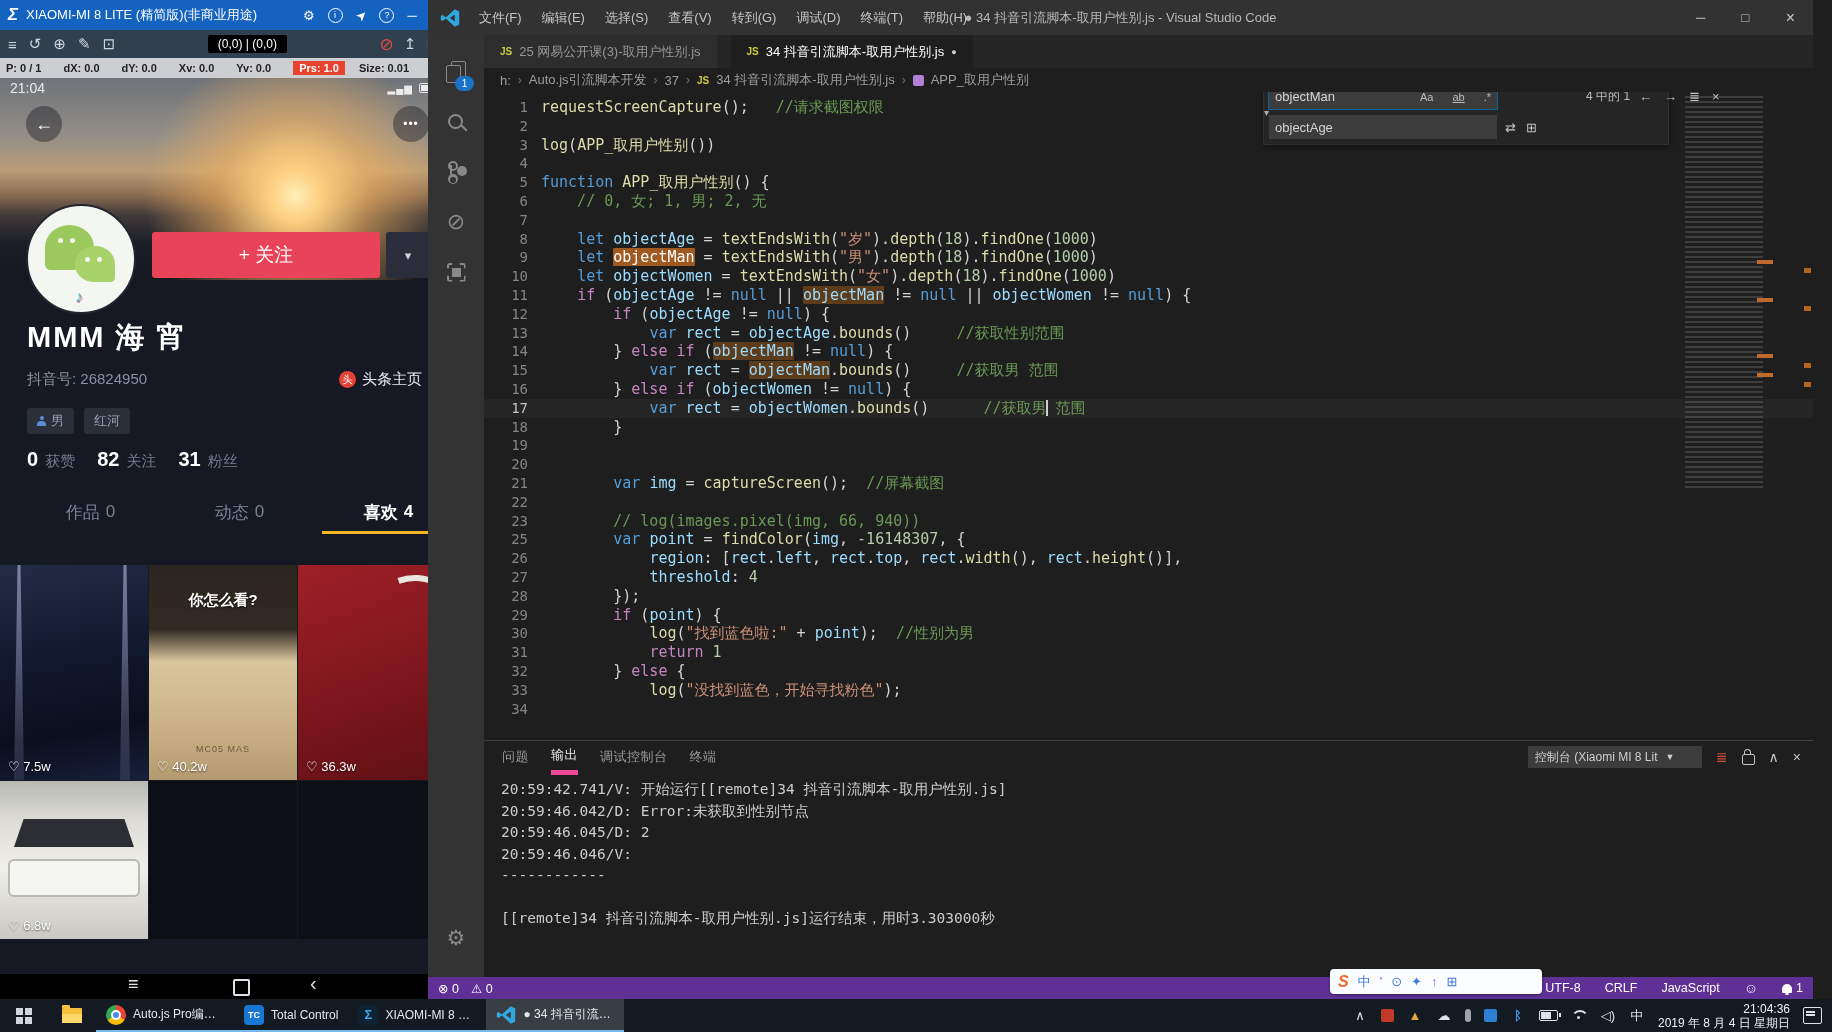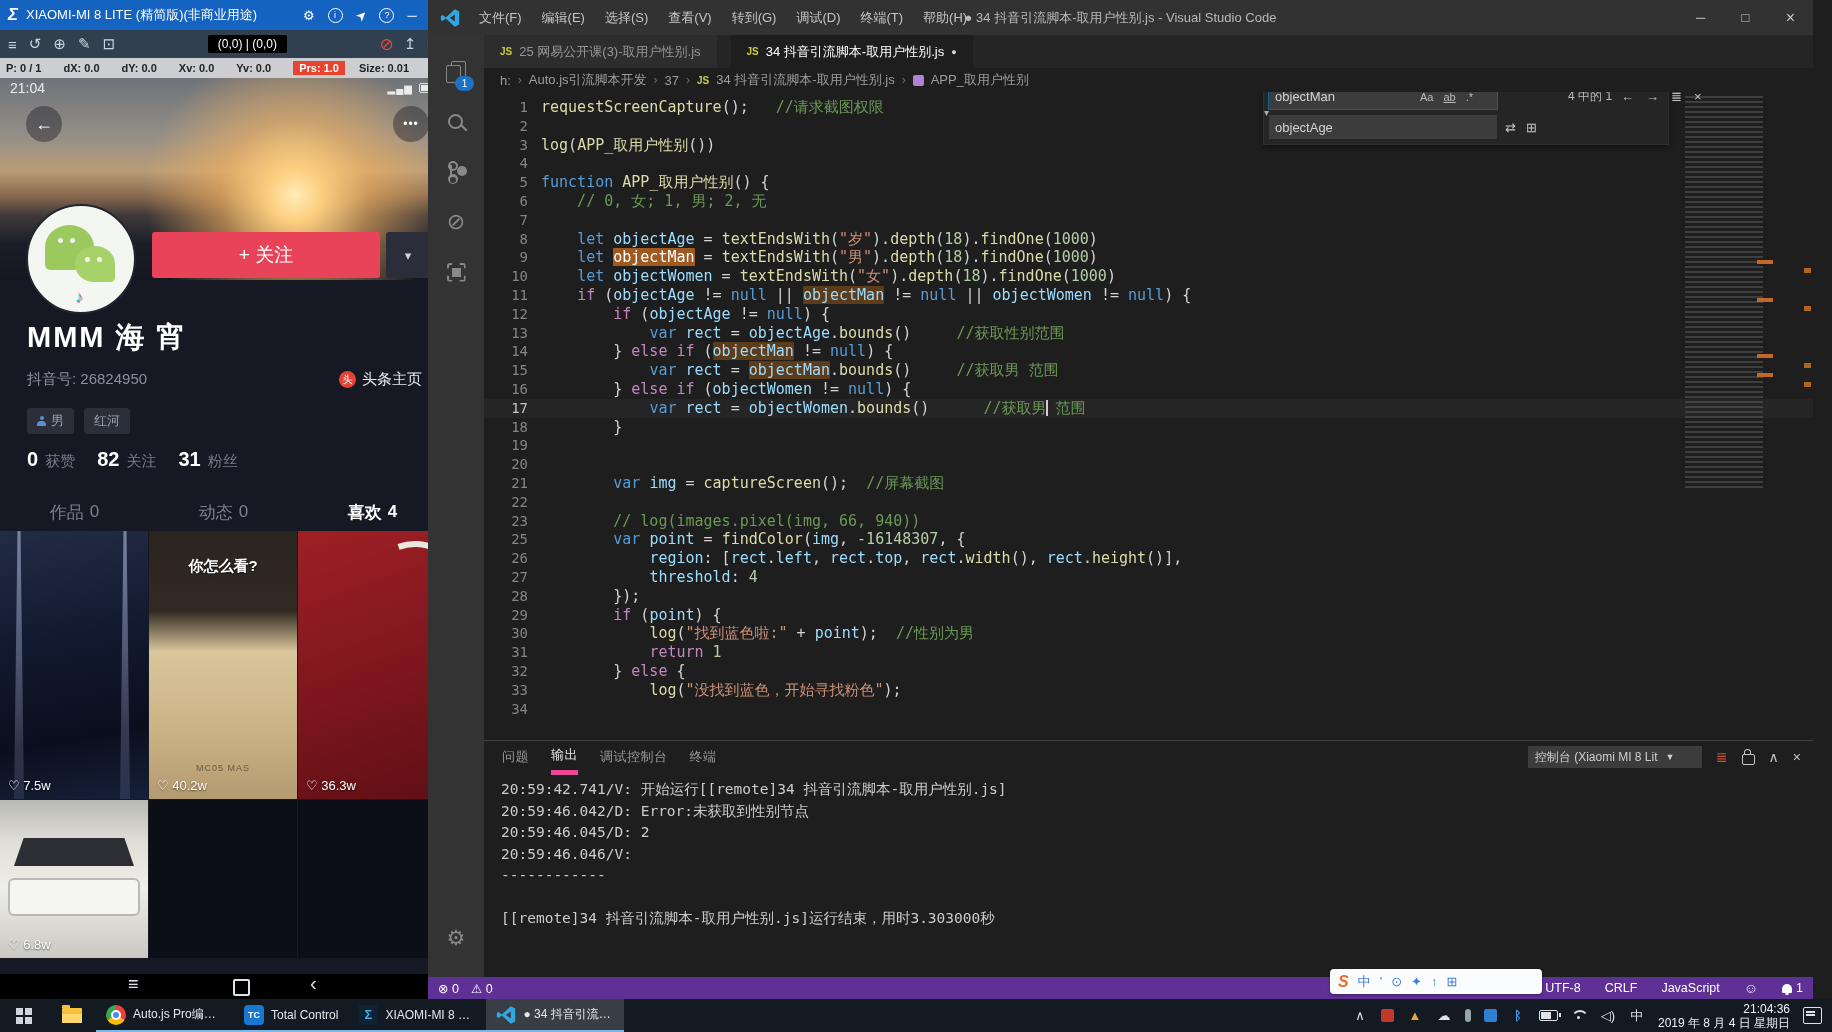--- a/index.html
+++ b/index.html
@@ -57,28 +57,28 @@
   .home-link .chev{color:#9aa0ad;font-size:15px;}
   .p-badges{position:absolute;left:27px;top:330px;display:flex;gap:10px;}
   .chip{background:#2b2f3a;border-radius:3px;padding:4px 10px;font-size:13px;color:#9aa1b1;display:flex;align-items:center;gap:5px;}
   .person{width:9px;height:10px;position:relative;display:inline-block;}
   .person::before{content:"";position:absolute;left:2.5px;top:0;width:4px;height:4px;border-radius:50%;background:#5a8fd6;}
   .person::after{content:"";position:absolute;left:0;top:4.5px;width:9px;height:5px;border-radius:4px 4px 0 0;background:#5a8fd6;}
   .p-stats{position:absolute;left:27px;top:370px;display:flex;gap:22px;align-items:baseline;}
   .p-stats .st{display:flex;gap:7px;align-items:baseline;}
   .p-stats .v{font-size:20px;font-weight:bold;color:#fff;}
   .p-stats .l{font-size:15px;color:#757c8c;}
-  .p-tabs{position:absolute;left:0;top:416px;width:100%;height:36px;display:flex;text-align:center;}
+  .p-tabs{position:absolute;left:16px;top:416px;width:100%;height:36px;display:flex;text-align:center;}
   .p-tab{flex:1;display:flex;align-items:center;justify-content:center;gap:6px;font-size:17px;color:#7c8292;position:relative;}
   .p-tab.active{color:#fff;font-weight:bold;}
   .p-tab.active::after{content:"";position:absolute;left:8px;right:8px;bottom:-4px;height:3px;background:#f2b824;}
   .grid{position:absolute;left:0;top:453px;width:100%;}
   .grow{display:flex;gap:1px;margin-bottom:1px;}
   .cell{position:relative;width:148px;overflow:hidden;background:#0c0f16;}
-  .r1 .cell{height:268px;} .r2 .cell{height:158px;}
+  .r1 .cell{height:215px;margin-top:34px;} .r2 .cell{height:158px;}
   .likes{position:absolute;left:8px;bottom:6px;font-size:13px;color:#fff;text-shadow:0 1px 2px rgba(0,0,0,.6);}
   .thumb1{background:linear-gradient(170deg,#232c45 0%,#121a30 40%,#0a0f1e 75%,#17203a 100%);}
   .thumb1::before,.thumb1::after{content:"";position:absolute;top:0;bottom:0;width:10px;
       background:linear-gradient(to bottom,rgba(210,220,255,.5),rgba(150,160,200,.15));
       clip-path:polygon(35% 0,65% 0,100% 100%,0 100%);}
   .thumb1::before{left:14px;} .thumb1::after{right:18px;}
   .thumb2{background:linear-gradient(to bottom,#2a241f 0%,#332b23 30%,#d9c69c 45%,#cbb286 75%,#b49a70 100%);}
   .cap{position:absolute;top:26px;left:0;right:0;text-align:center;font-size:15px;font-weight:bold;color:#fff;
        text-shadow:0 1px 2px rgba(0,0,0,.7);}
   .brand{position:absolute;bottom:26px;left:0;right:0;text-align:center;font-size:9px;color:#6b5b41;letter-spacing:1px;}
@@ -157,21 +157,21 @@
   .ruler-mark{position:absolute;right:2px;width:7px;height:5px;background:#b3641f;}
 
   .findbox{position:absolute;top:-12px;right:144px;width:404px;height:64px;background:#252526;border:1px solid #303031;
     border-top:none;box-shadow:0 2px 6px rgba(0,0,0,.45);display:flex;z-index:10;font-size:13px;}
   .fb-toggle{width:16px;display:flex;align-items:center;justify-content:center;color:#aaa;font-size:10px;background:#252526;}
   .fb-rows{flex:1;display:flex;flex-direction:column;justify-content:space-evenly;padding-right:6px;}
   .fb-row{display:flex;align-items:center;gap:6px;height:27px;}
   .fb-input{width:216px;height:24px;background:#3c3c3c;color:#d4d4d4;border:none;font-size:13px;padding:0 6px;
     font-family:"Liberation Sans",sans-serif;}
   .fb-input.focus{outline:1px solid #0a639c;}
-  .fb-opts{display:flex;gap:4px;margin-left:-86px;color:#bcbcbc;font-size:11px;}
+  .fb-opts{display:flex;gap:13px;margin-left:-86px;color:#bcbcbc;font-size:11px;}
   .fb-opts span{padding:1px 3px;}
   .fb-count{color:#bbb;font-size:12px;white-space:nowrap;margin-left:86px;}
   .fb-btn{color:#c5c5c5;padding:0 3px;font-size:13px;}
   .rep-btn{color:#c5c5c5;font-size:13px;padding:0 2px;}
 
   
   .panel{height:236px;border-top:1px solid #3f3f40;flex:none;display:flex;flex-direction:column;background:#1e1e1e;}
   .panel-head{height:32px;display:flex;align-items:center;padding:0 12px 0 18px;gap:22px;flex:none;}
   .panel-tab{font-size:13px;color:#989898;height:31px;display:flex;align-items:center;letter-spacing:.5px;}
   .panel-tab.active{color:#e7e7e7;border-bottom:5px solid #ec4899;}

